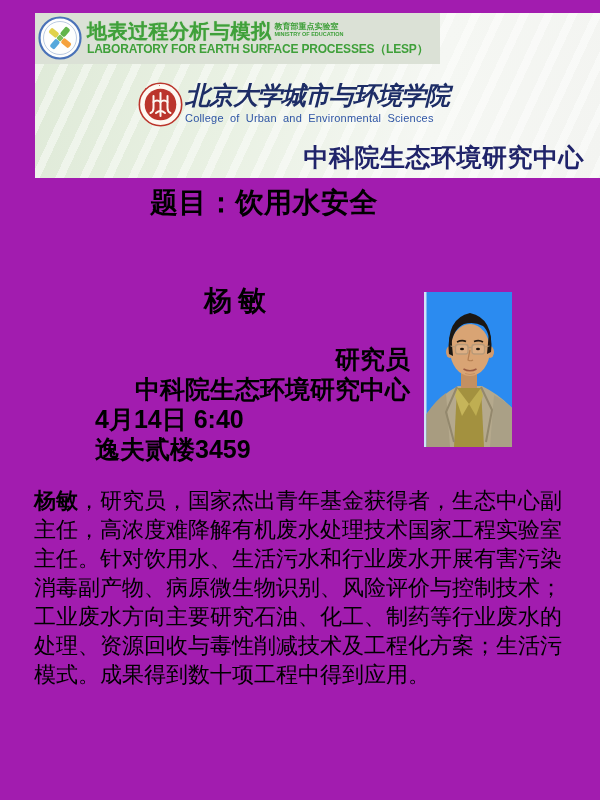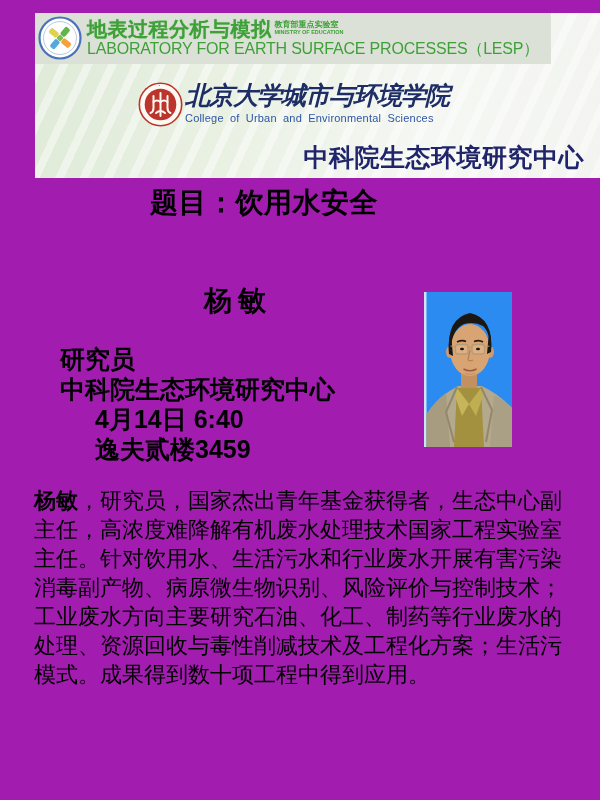--- a/index.html
+++ b/index.html
@@ -25,21 +25,21 @@
   .lesp-text{display:flex;flex-direction:column;line-height:1;}
   .lesp-row1{display:flex;align-items:flex-start;}
   .lesp-cn{
     font-size:20px;font-weight:bold;color:#3fa03a;letter-spacing:0.5px;
     text-shadow:0 0 1px #6fba66;white-space:nowrap;
   }
   .lesp-moe{display:flex;flex-direction:column;margin-left:3px;margin-top:1px;line-height:1.15;}
   .moe-cn{font-size:8px;font-weight:bold;color:#3fa03a;white-space:nowrap;}
   .moe-en{font-size:5.5px;font-weight:bold;color:#3fa03a;white-space:nowrap;}
   .lesp-en{
-    font-size:16px;font-weight:normal;color:#3fa03a;margin-top:2px;
+    font-size:12px;font-weight:bold;color:#3fa03a;margin-top:2px;
     letter-spacing:-0.2px;white-space:nowrap;
   }
   .pku-row{position:absolute;left:103px;top:69px;display:flex;gap:2px;align-items:flex-start;z-index:2;}
   .pku-seal{width:45px;height:45px;flex:0 0 auto;}
   .pku-text{display:flex;flex-direction:column;}
   .pku-cn{
     font-family:"Liberation Serif","DejaVu Serif",serif;
     font-size:25px;font-weight:bold;font-style:italic;color:#1d2d66;
     letter-spacing:-1px;white-space:nowrap;line-height:1.1;
   }
@@ -58,21 +58,21 @@
     transform:translateX(-36px);
     font-size:28px;font-weight:bold;color:#000;letter-spacing:0.5px;white-space:nowrap;
   }
   
   .speaker{position:absolute;left:60px;top:286px;width:350px;color:#000;}
   .speaker .name{
     font-size:28px;font-weight:bold;text-align:center;letter-spacing:6px;
     line-height:30px;margin-bottom:28px;text-indent:6px;
   }
   .speaker .row{font-size:25px;font-weight:bold;line-height:30px;white-space:nowrap;}
-  .speaker .centered{text-align:left;}
+  .speaker .centered{text-align:right;}
   .speaker .lefted{padding-left:35px;text-align:left;}
   
   .photo{position:absolute;left:424px;top:292px;width:88px;height:155px;}
   .photo svg{display:block;}
   
   .bio{
     position:absolute;left:34px;top:486px;width:560px;
     font-size:22px;line-height:29px;color:#000;
   }
   .bio .line{white-space:nowrap;}

